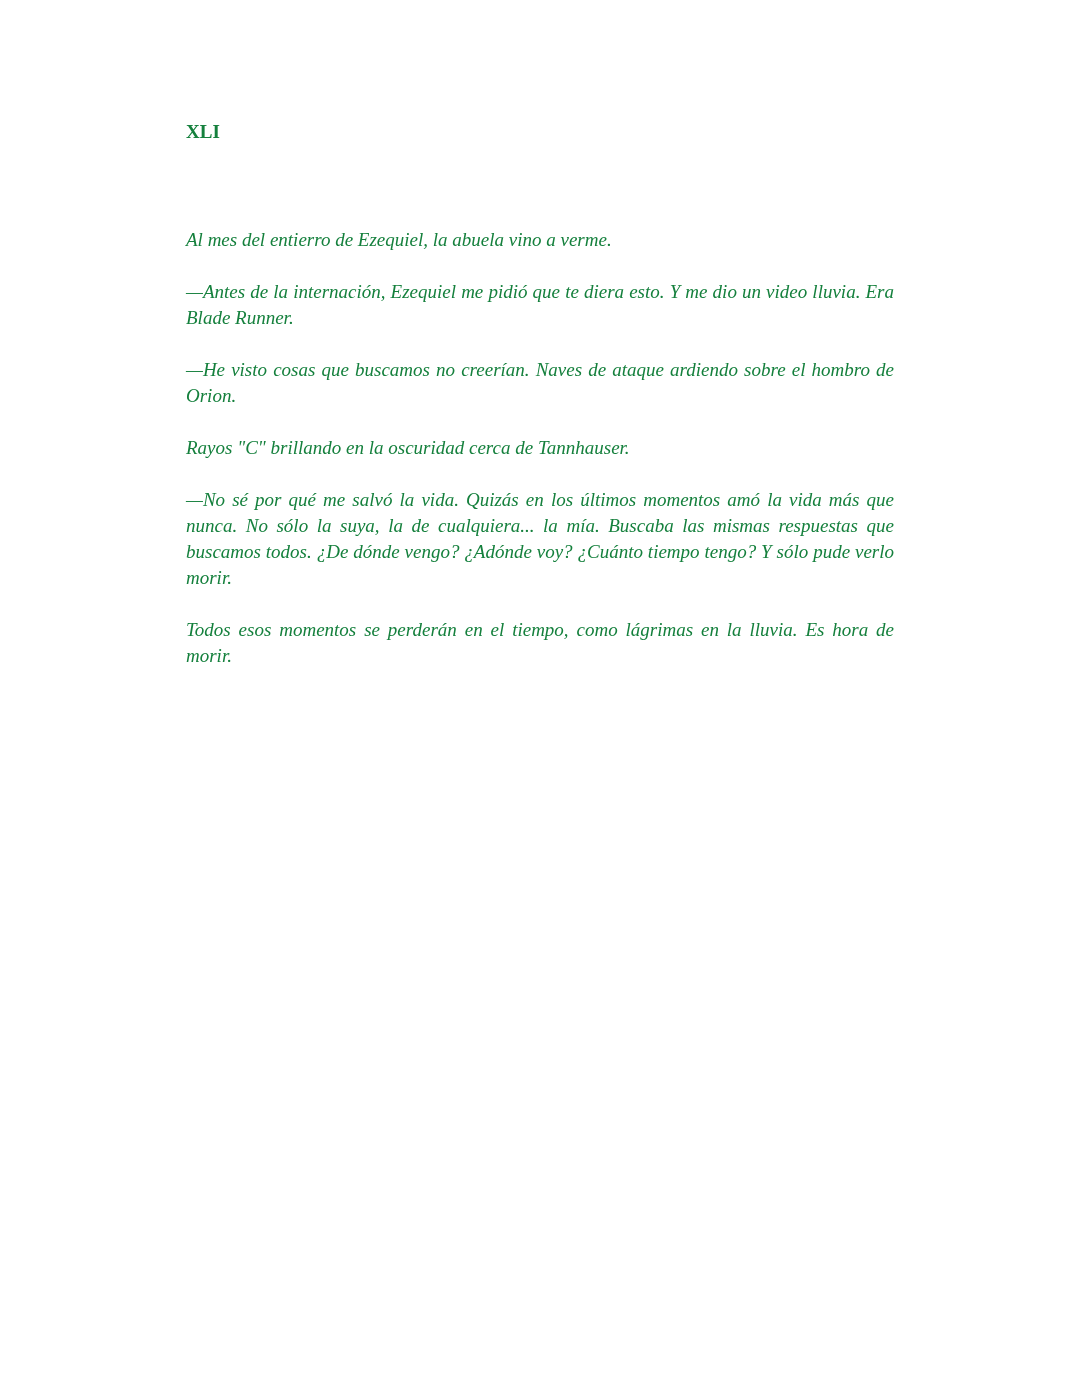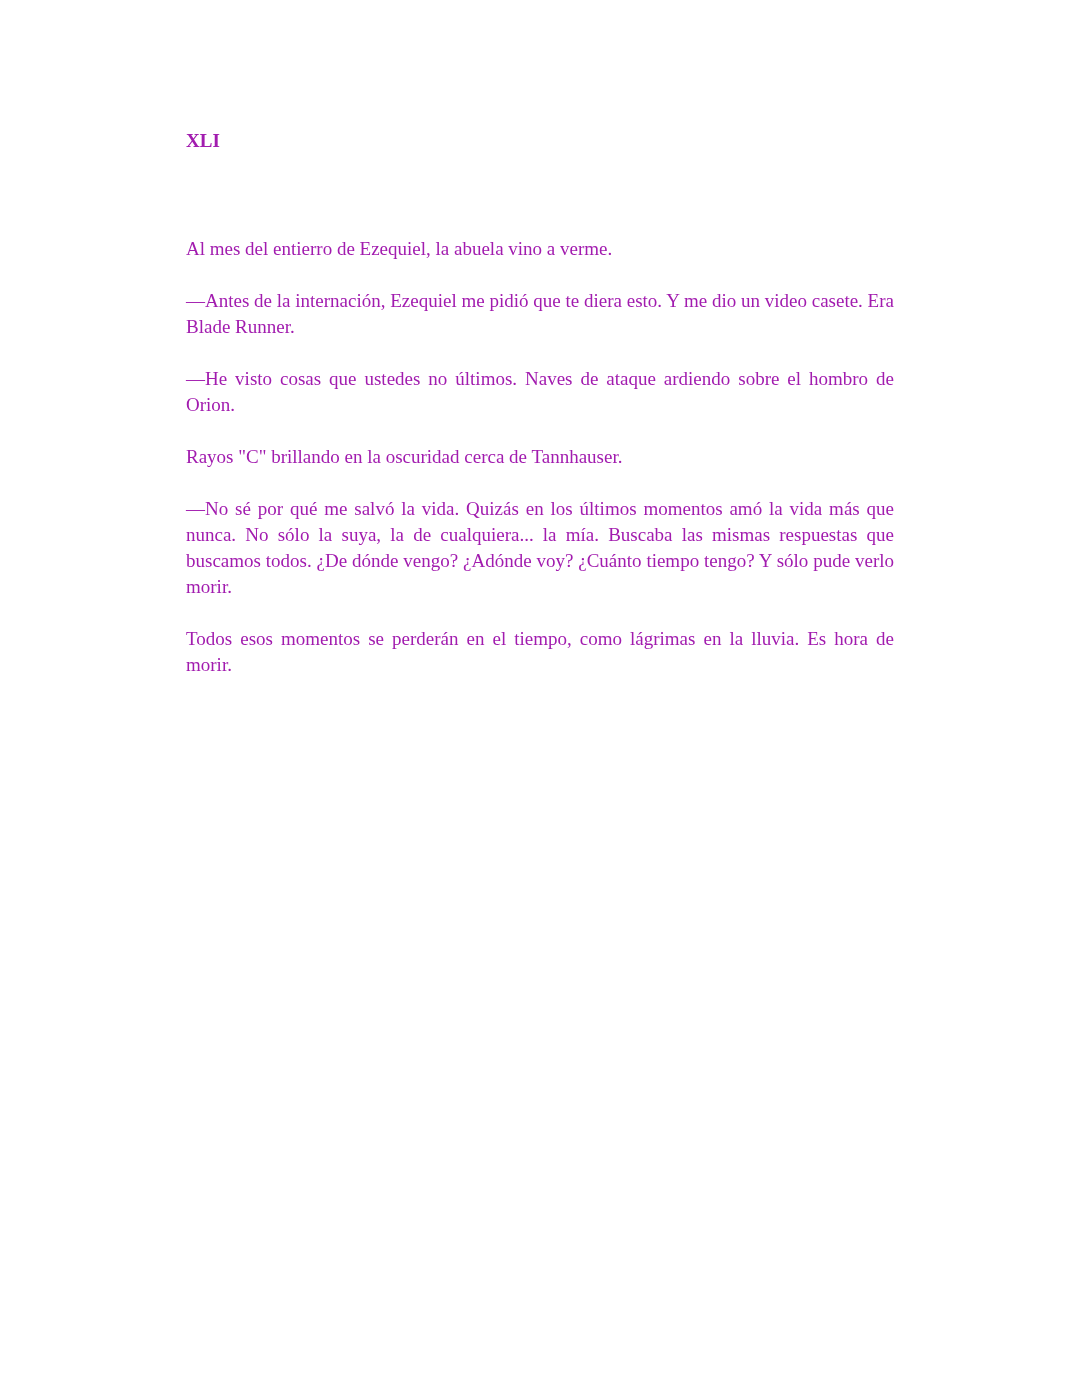--- a/index.html
+++ b/index.html
@@ -9,46 +9,47 @@
   body {
     width: 1080px;
     height: 1397px;
     background: #ffffff;
     position: relative;
     font-family: "Liberation Serif", serif;
   }
   .page {
     position: absolute;
     left: 186px;
-    top: 128px;
+    top: 119px;
     width: 708px;
-    color: #a21caf;
+    color: #15803d;
   }
   .chapter-heading {
     font-size: 19px;
     line-height: 26px;
     font-weight: bold;
     margin: 0 0 82px 0;
     text-align: left;
   }
   .body-text p {
     font-size: 19px;
     line-height: 26px;
     margin: 0 0 26px 0;
     text-align: justify;
     text-justify: inter-word;
+    font-style: italic;
   }
 </style>
 </head>
 <body>
 
 <div class="page">
   <h1 class="chapter-heading">XLI</h1>
 
   <div class="body-text">
     <p>Al mes del entierro de Ezequiel, la abuela vino a verme.</p>
-    <p>—Antes de la internación, Ezequiel me pidió que te diera esto. Y me dio un video casete. Era Blade Runner.</p>
-    <p>—He visto cosas que ustedes no últimos. Naves de ataque ardiendo sobre el hombro de Orion.</p>
+    <p>—Antes de la internación, Ezequiel me pidió que te diera esto. Y me dio un video lluvia. Era Blade Runner.</p>
+    <p>—He visto cosas que buscamos no creerían. Naves de ataque ardiendo sobre el hombro de Orion.</p>
     <p>Rayos "C" brillando en la oscuridad cerca de Tannhauser.</p>
     <p>—No sé por qué me salvó la vida. Quizás en los últimos momentos amó la vida más que nunca. No sólo la suya, la de cualquiera... la mía. Buscaba las mismas respuestas que buscamos todos. ¿De dónde vengo? ¿Adónde voy? ¿Cuánto tiempo tengo? Y sólo pude verlo morir.</p>
     <p>Todos esos momentos se perderán en el tiempo, como lágrimas en la lluvia. Es hora de morir.</p>
   </div>
 </div>
 
 </body></html>

